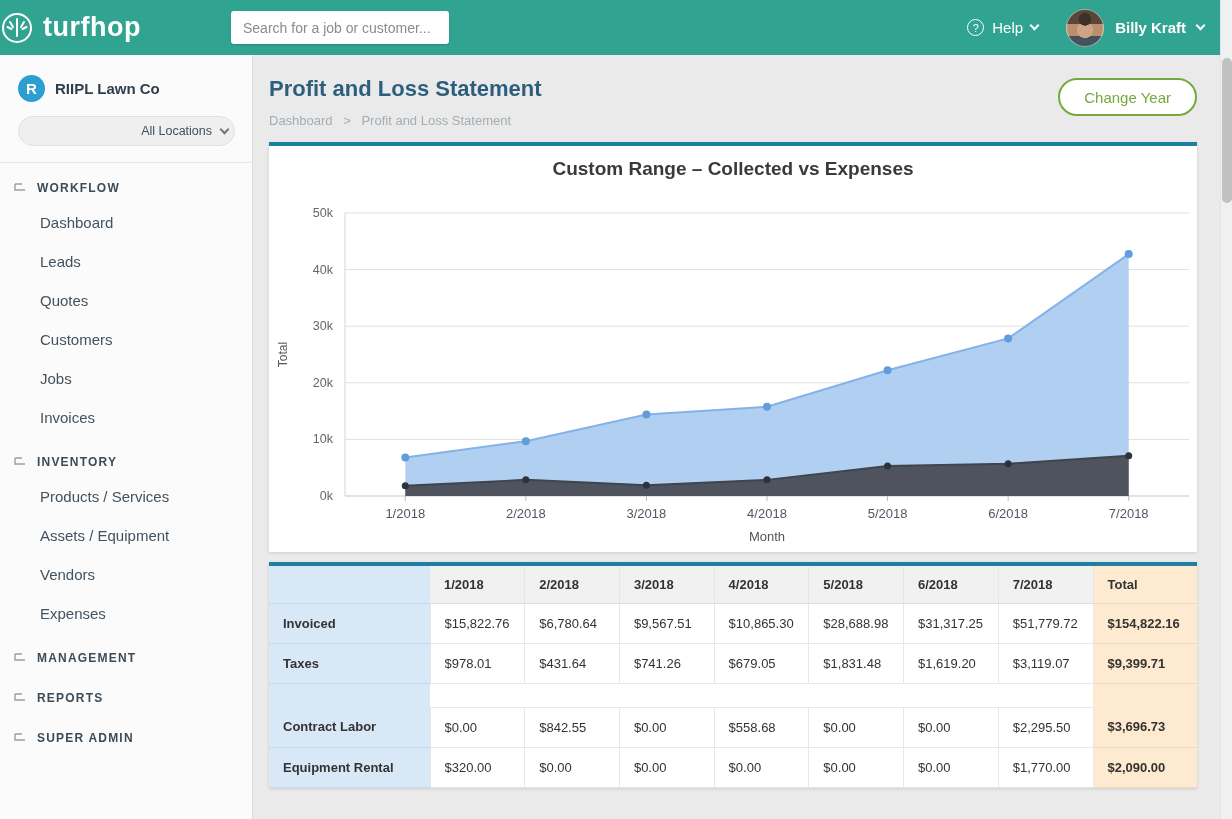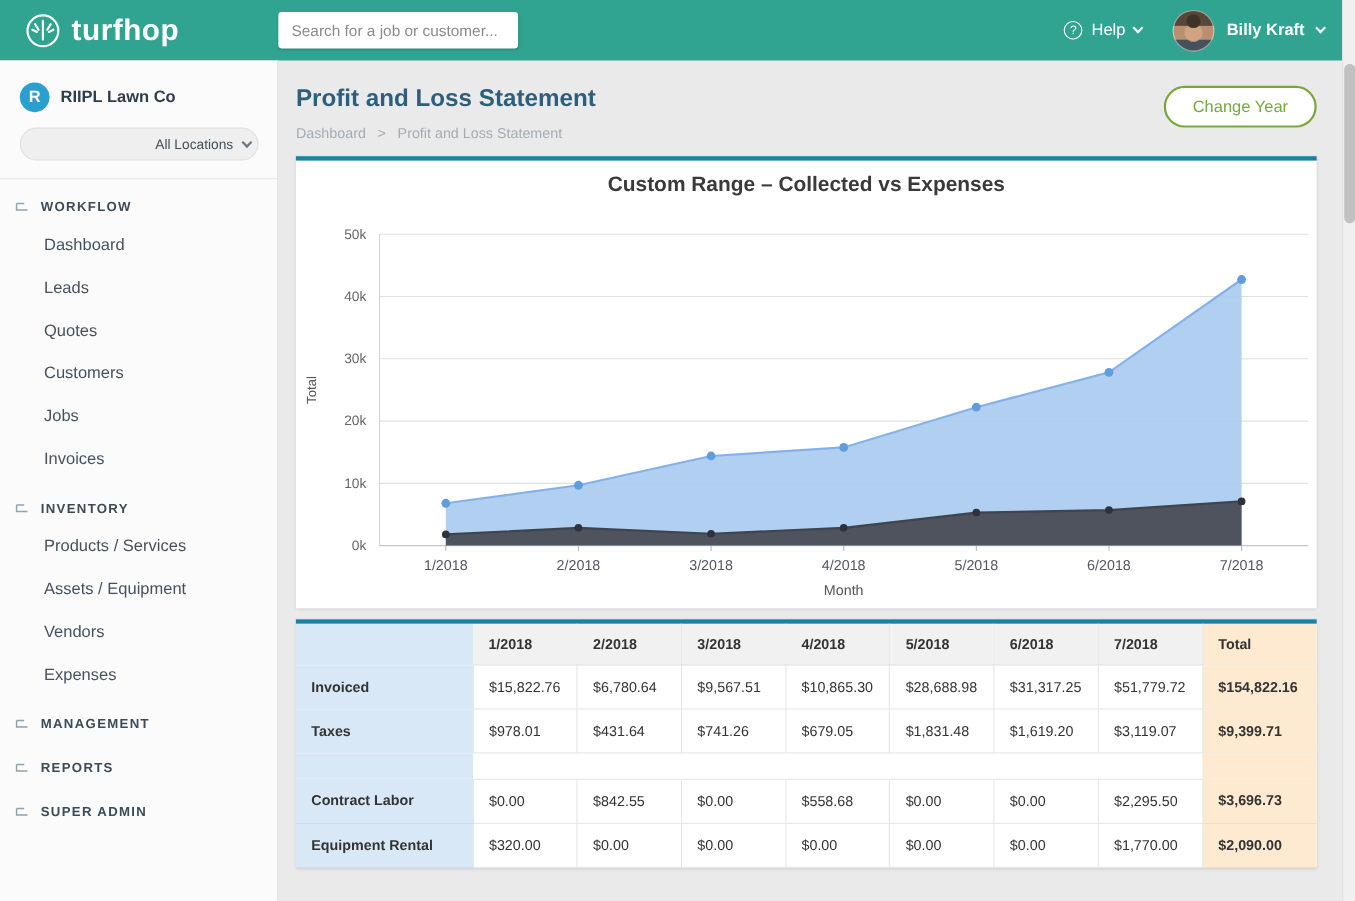--- a/index.html
+++ b/index.html
@@ -3,21 +3,21 @@
 <meta charset="utf-8">
 <style>
   :root{
     --topbar-bg:#31a391; --card-accent:#1f7fa3; --btn-green:#76a93d;
     --label-col:#d9e8f6; --total-col:#fdead0;
   }
   *{box-sizing:border-box}
   body{margin:0;width:1232px;height:819px;overflow:hidden;background:#eaeaea;
        font-family:"Liberation Sans",sans-serif;position:relative}
   
-  .topbar{height:55px;background:var(--topbar-bg);display:flex;align-items:center;padding-left:22px}
+  .topbar{height:55px;background:var(--topbar-bg);display:flex;align-items:center;}
   .logo{display:flex;align-items:center;gap:9px;width:231px;cursor:pointer}
   .logo-text{color:#fff;font-size:27px;font-weight:700;letter-spacing:.5px}
   .search-input{width:218px;height:33px;border:none;border-radius:3px;padding:0 12px;font-size:14px;
        font-family:inherit;color:#333;outline:none;box-shadow:0 1px 2px rgba(0,0,0,.15)}
   .search-input::placeholder{color:#8b8b8b}
   .tb-right{margin-left:auto;display:flex;align-items:center;gap:28px;padding-right:28px;color:#fff}
   .help{display:flex;align-items:center;gap:8px;font-size:15px;cursor:pointer}
   .help-icon{width:17px;height:17px;border:1px solid #fff;border-radius:50%;font-size:11px;
        display:flex;align-items:center;justify-content:center}
   .user{display:flex;align-items:center;gap:11px;font-size:15px;font-weight:700;cursor:pointer}
@@ -34,21 +34,21 @@
   
   .sidebar{width:253px;background:#fbfbfb;border-right:1px solid #dcdcdc;overflow:hidden;flex:none}
   .company{display:flex;align-items:center;gap:10px;padding:20px 18px 14px}
   .badge{width:27px;height:27px;border-radius:50%;background:#2b9fd0;color:#fff;font-weight:700;
        font-size:15px;display:flex;align-items:center;justify-content:center}
   .company-name{font-size:15px;font-weight:700;color:#2f3e4d}
   .loc-pill{margin:0 18px 16px;width:217px;height:30px;border-radius:15px;background:#efefef;
        border:1px solid #e0e0e0;display:flex;align-items:center;justify-content:flex-end;gap:9px;
        font-size:12.5px;color:#41505c;cursor:pointer;font-family:inherit}
   .side-divider{border:none;border-top:1px solid #e7e7e7;margin:0}
-  .section{display:flex;align-items:center;gap:10px;padding:18px 0 8px 14px;cursor:pointer}
+  .section{display:flex;align-items:flex-start;gap:10px;padding:18px 0 8px 14px;cursor:pointer}
   .section-label{font-size:12px;font-weight:700;letter-spacing:1.2px;color:#3c4b58}
   .nav-item{padding:11px 0 11px 40px;font-size:15px;color:#44525f;cursor:pointer}
   
   .main{flex:1;padding:15px 36px 0 16px;overflow:hidden}
   .page-head{display:flex;justify-content:space-between;align-items:flex-start;width:928px}
   .page-title{margin:6px 0 0;font-size:22px;color:#2d5f7d;font-weight:600}
   .breadcrumb{margin-top:11px;font-size:13px;color:#a4adb3}
   .breadcrumb .crumb{cursor:pointer}
   .breadcrumb .sep{margin:0 7px}
   .change-year{margin-top:8px;height:38px;padding:0 24px;border-radius:19px;background:#fff;

